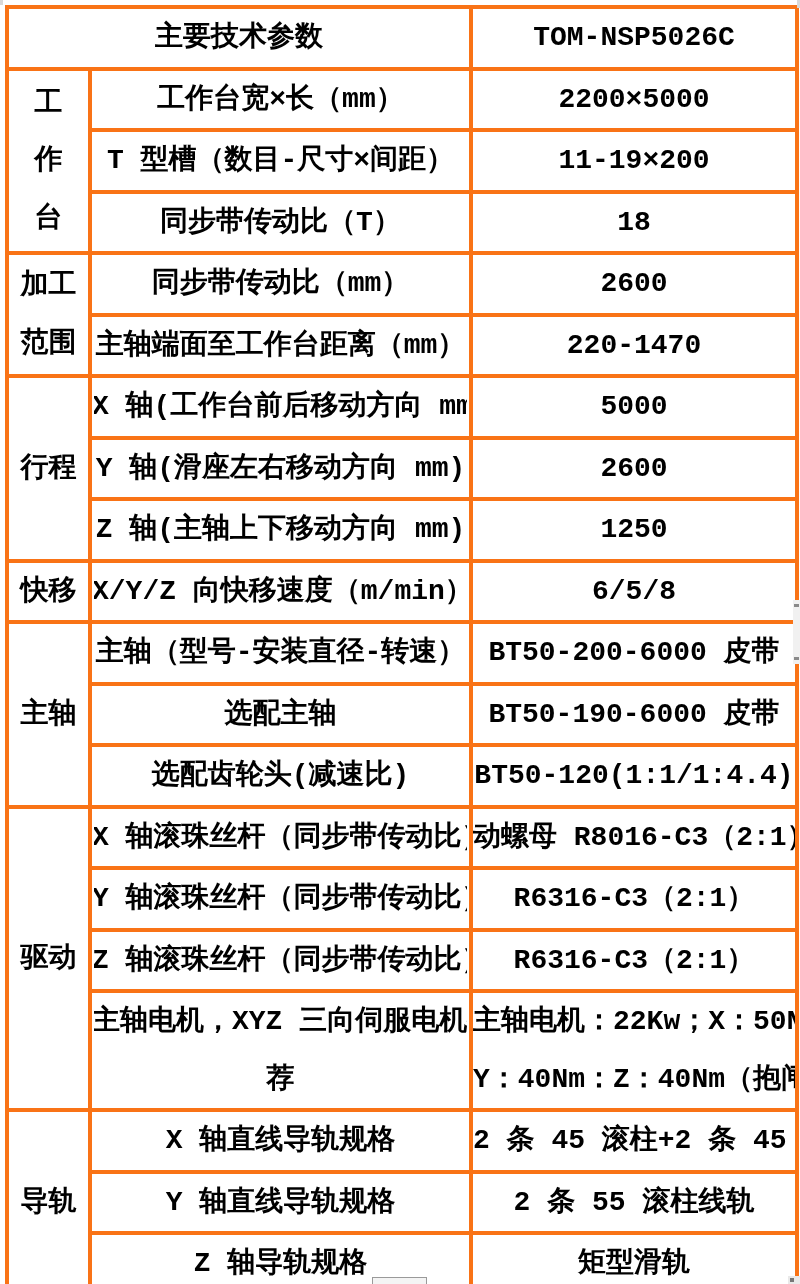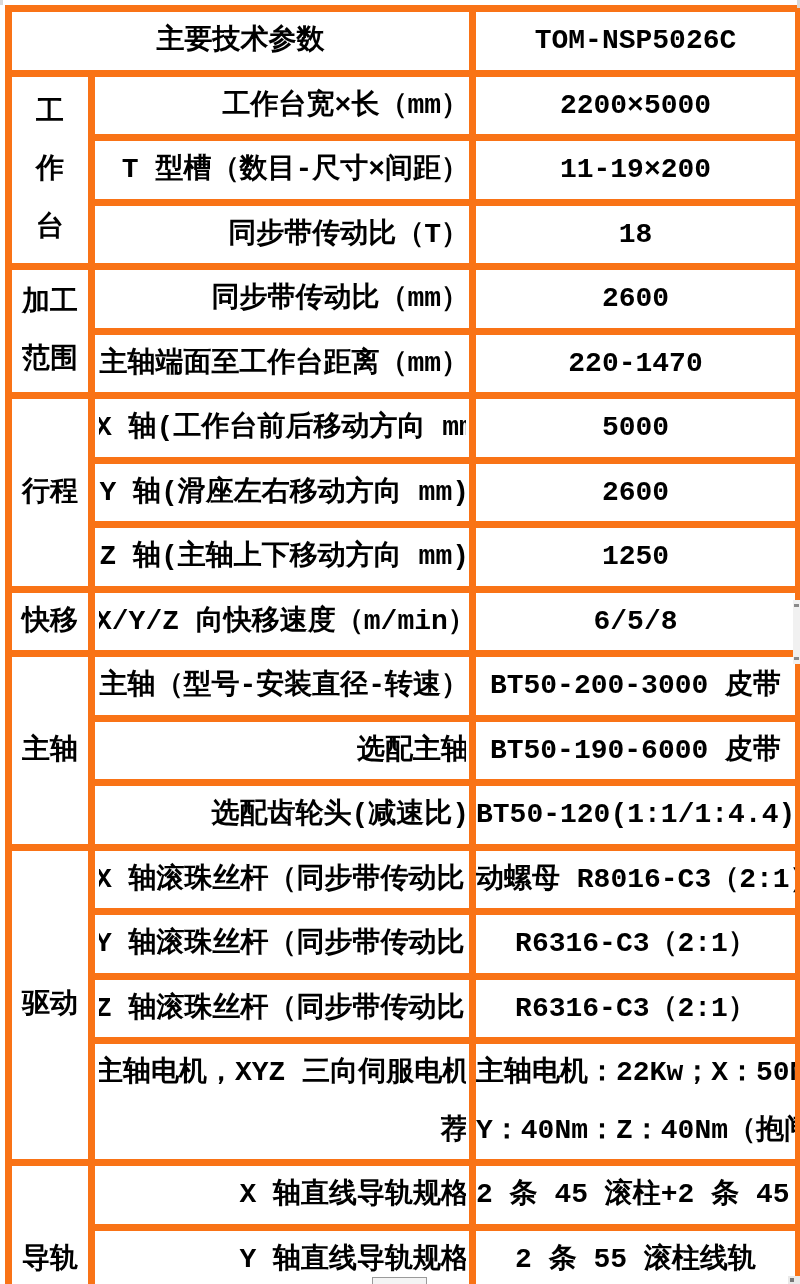--- a/index.html
+++ b/index.html
@@ -12,37 +12,37 @@
   }
   
   table.spec{
     position:absolute;left:5px;top:5px;
     width:790px;
     border-collapse:collapse;
     table-layout:fixed;
     border:3px solid #141414;
   }
   table.spec td{
-    border:7px solid #f97316;
+    border:4px solid #f97316;
     padding:0;
     color:#000;
     font-family:"Liberation Mono","DejaVu Sans Mono",monospace;
     font-weight:700;
     font-size:28px;
     line-height:57.5px;
     white-space:pre;
     overflow:hidden;
     vertical-align:middle;
   }
   tr.g td{border-top-width:3px;}        
   tr.r {height:57.5px;}
   tr.r2{height:115px;}
   td.hdr{text-align:center;}
   td.cat{text-align:center;}
-  td.param{text-align:right;padding-left:12px;border-radius:13px;}
+  td.param{text-align:center;padding-left:12px;border-radius:13px;}
   td.val{text-align:center;}
   td.vleft{text-align:left;padding-left:8px;}
   
   .sliver-tl{position:absolute;left:0;top:0;width:3px;height:5px;background:#d9d9d9;}
   .sliver-tr{position:absolute;right:0;top:0;width:3px;height:8px;background:#d9d9d9;}
   .right-handle{
     position:absolute;right:0;top:600px;width:7px;height:64px;
     background:#f1f1f1;
     display:flex;flex-direction:column;justify-content:space-between;
     padding:4px 0;box-sizing:border-box;
@@ -118,21 +118,21 @@
 
     <tr class="r g">
       <td class="cat">快移</td>
       <td class="param">X/Y/Z 向快移速度（m/min）</td>
       <td class="val">6/5/8</td>
     </tr>
 
     <tr class="r g">
       <td class="cat" rowspan="3">主轴</td>
       <td class="param">主轴（型号-安装直径-转速）</td>
-      <td class="val">BT50-200-3000 皮带</td>
+      <td class="val">BT50-200-6000 皮带</td>
     </tr>
     <tr class="r">
       <td class="param">选配主轴</td>
       <td class="val">BT50-190-6000 皮带</td>
     </tr>
     <tr class="r">
       <td class="param">选配齿轮头(减速比)</td>
       <td class="val">BT50-120(1:1/1:4.4)</td>
     </tr>
 

